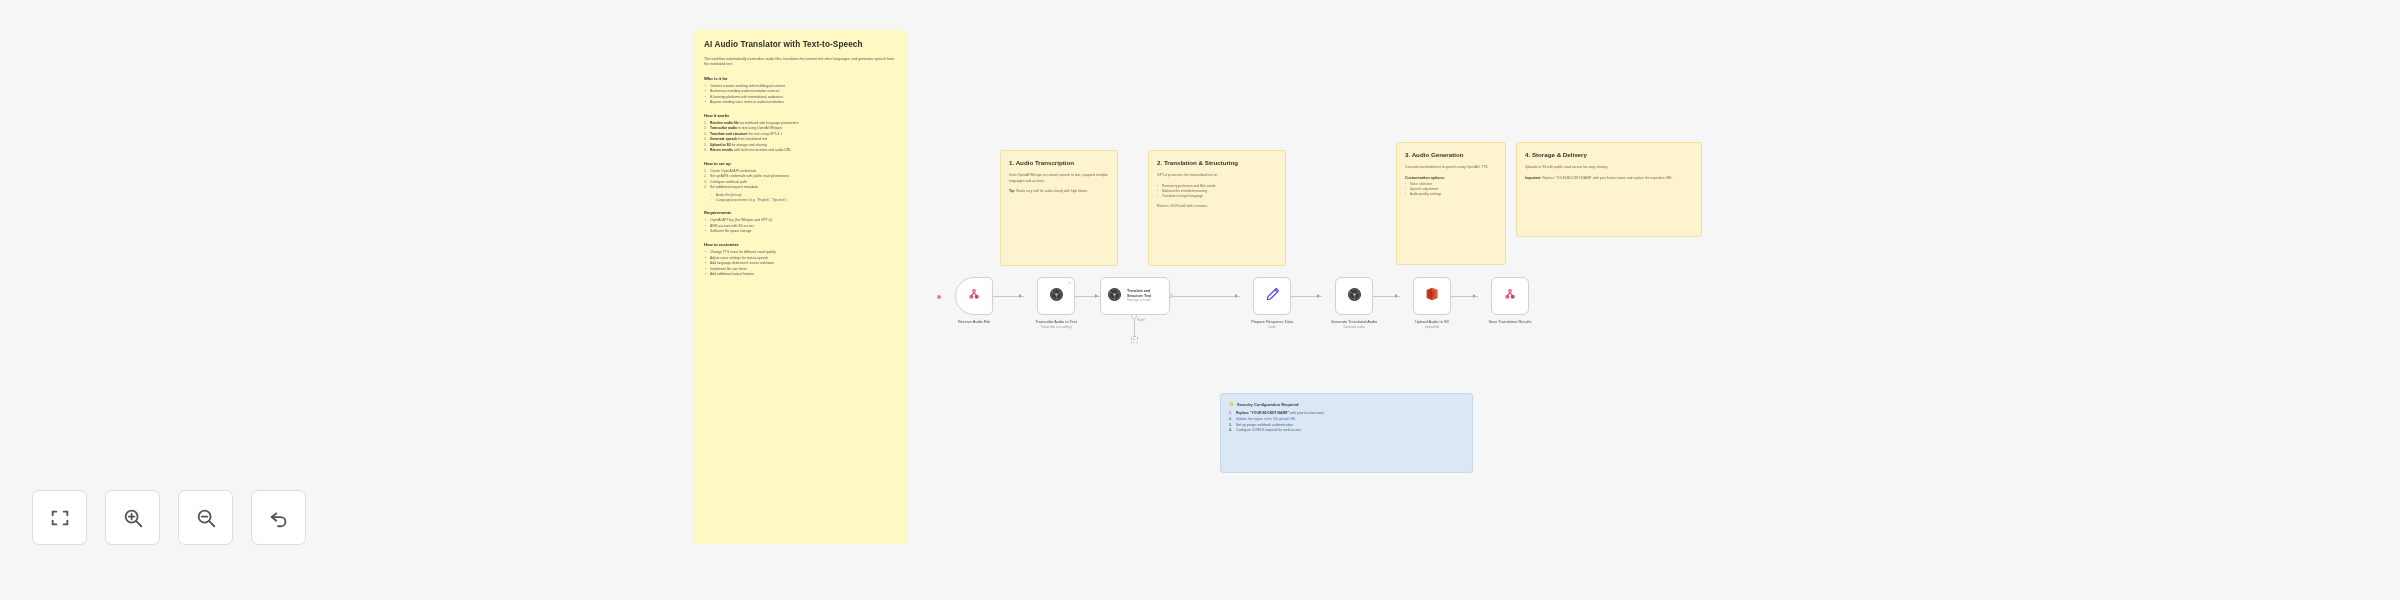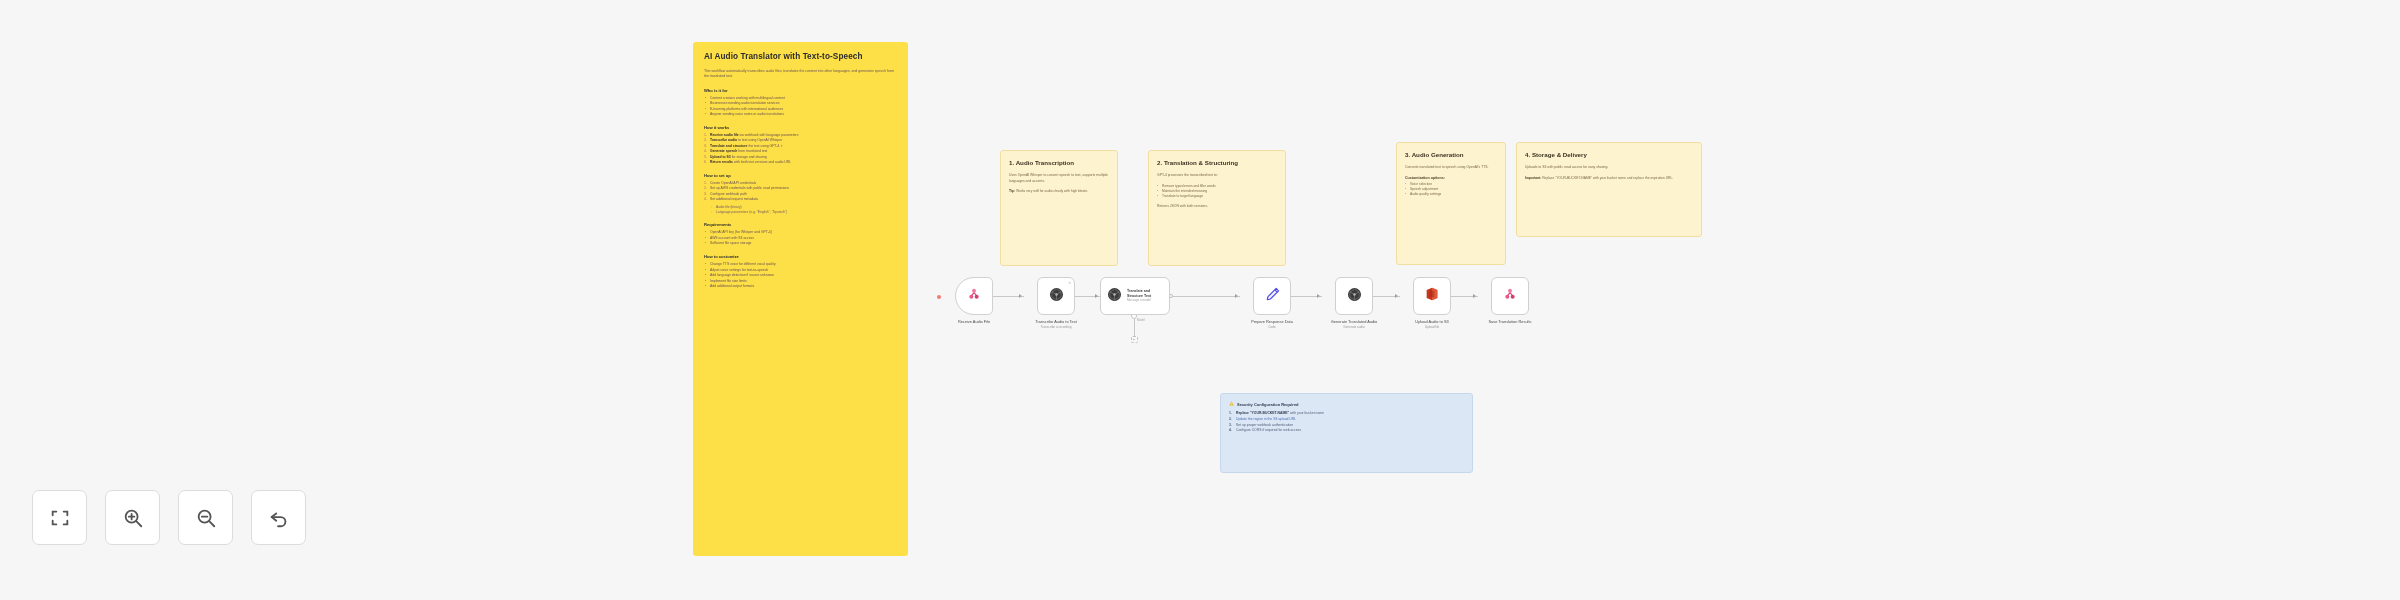--- a/index.html
+++ b/index.html
@@ -6,23 +6,23 @@
   html, body {
     width: 2400px; height: 600px;
     background: #F6F6F6;
     font-family: "Liberation Sans", sans-serif;
     overflow: hidden;
   }
   #canvas { position: relative; width: 2400px; height: 600px; background: #F6F6F6; }
 
   
   .doc-panel {
-    position: absolute; left: 693px; top: 42px;
+    position: absolute; left: 693px; top: 30px;
     width: 215px; height: 514px;
-    background: #fde047;
+    background: #fef9c3;
     border-radius: 3px;
     padding: 10px 11px;
     overflow: hidden;
   }
   .doc-title {
     font-size: 8.2px; font-weight: bold; color: #2B2B2B;
     letter-spacing: .1px; margin-bottom: 7px; line-height: 1.2;
   }
   .doc-para {
     font-size: 3.5px; color: #6A5054; line-height: 1.55;

